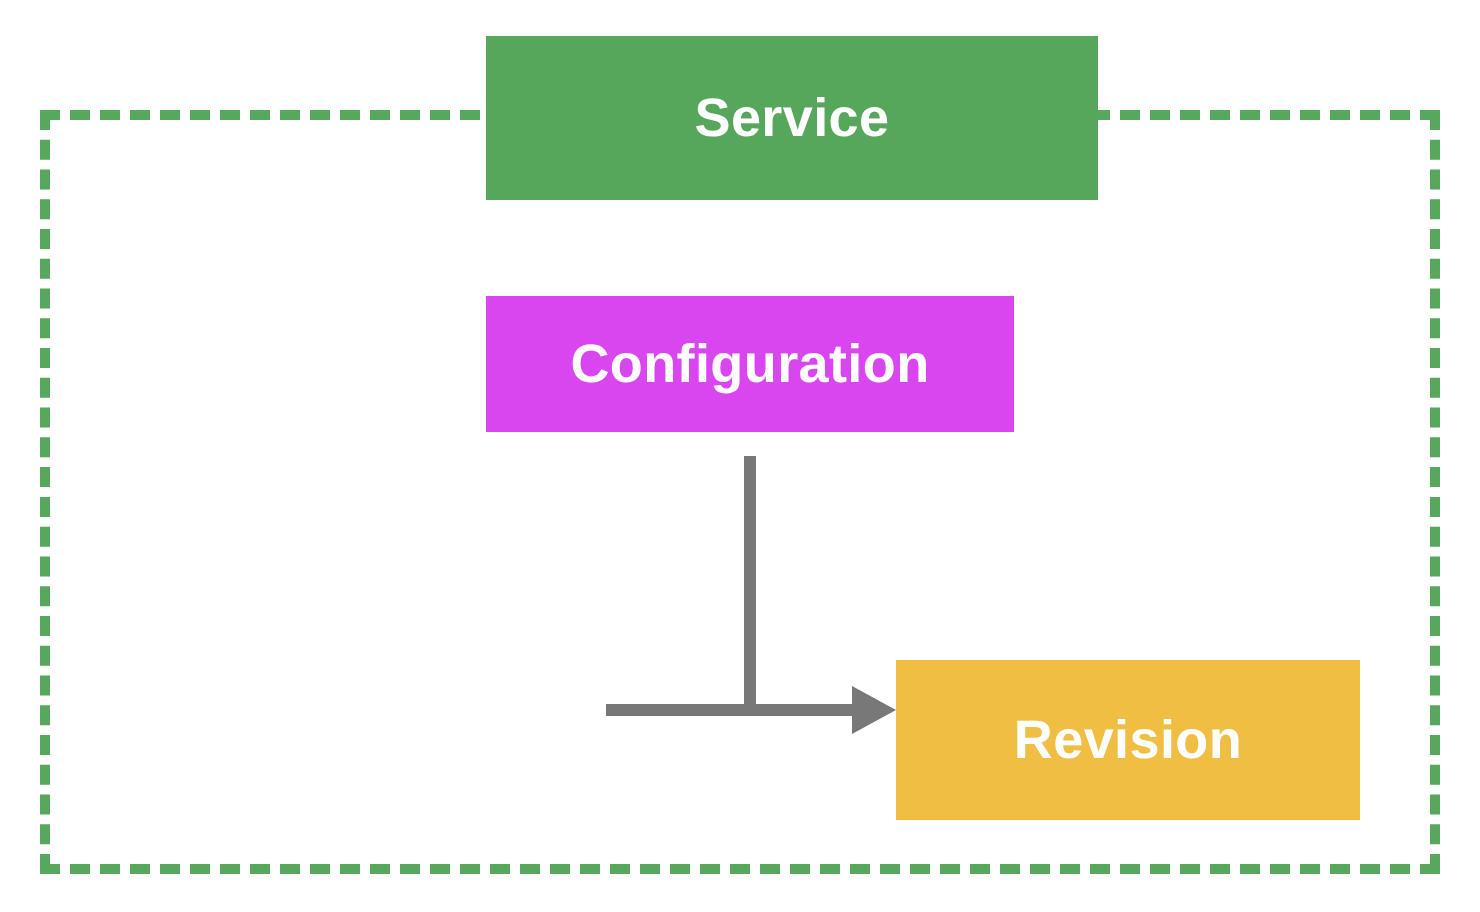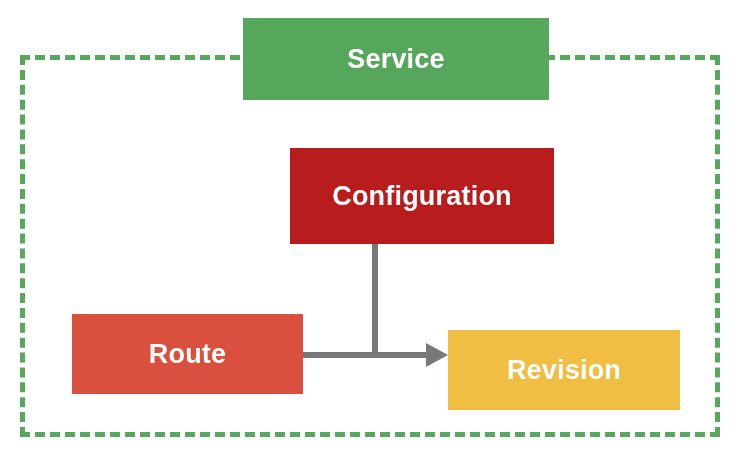--- a/index.html
+++ b/index.html
@@ -57,23 +57,22 @@
     left: 243px;
     top: 18px;
     width: 306px;
     height: 82px;
     background: #56a65c;
   }
   #node-configuration {
     left: 243px;
     top: 148px;
     width: 264px;
-    height: 96px;
-    background: #b91c1c;
-    margin-left: 47px;
+    height: 68px;
+    background: #d946ef;
   }
   #node-route {
     left: 72px;
     top: 314px;
     width: 231px;
     height: 80px;
     background: #d9503f;
   }
   #node-revision {
     left: 448px;
@@ -97,21 +96,18 @@
   </svg>
 
   <div class="node" id="node-service">
     <span class="node-label">Service</span>
   </div>
 
   <div class="node" id="node-configuration">
     <span class="node-label">Configuration</span>
   </div>
 
-  <div class="node" id="node-route">
-    <span class="node-label">Route</span>
-  </div>
 
   <div class="node" id="node-revision">
     <span class="node-label">Revision</span>
   </div>
 
 </div>
 
 </body></html>

